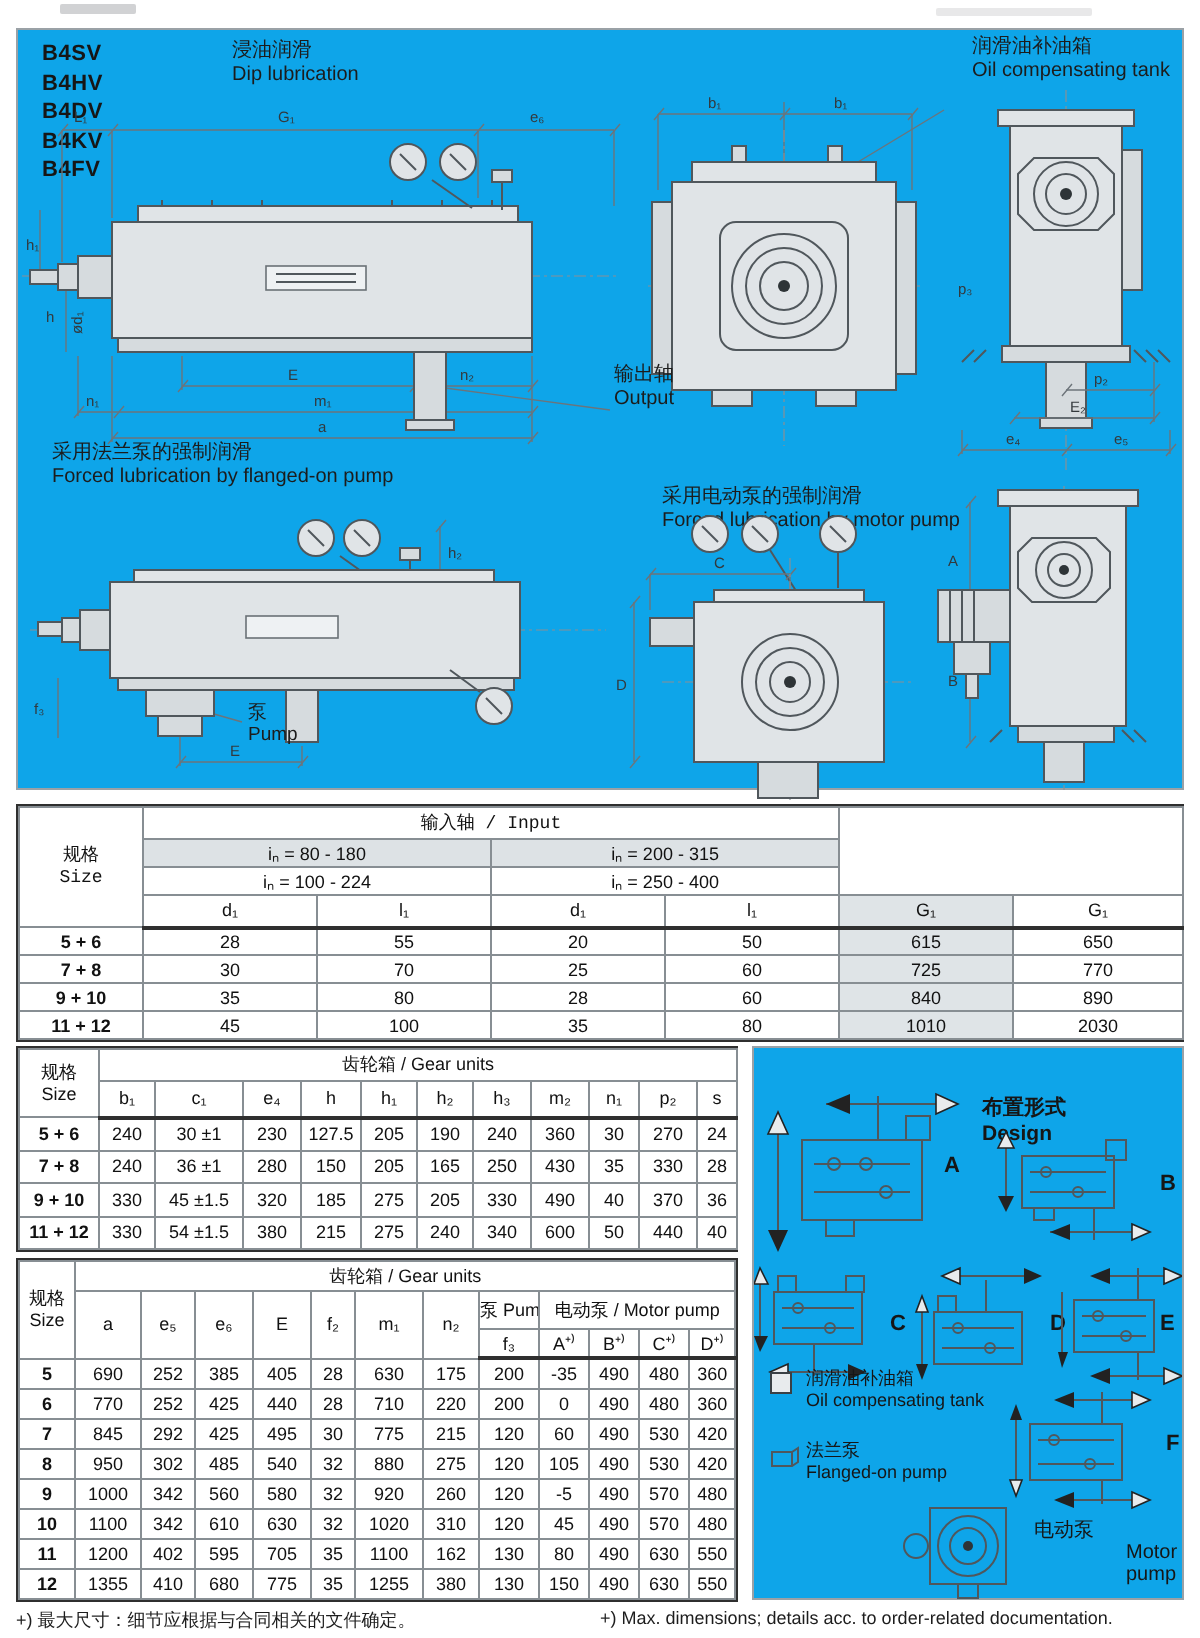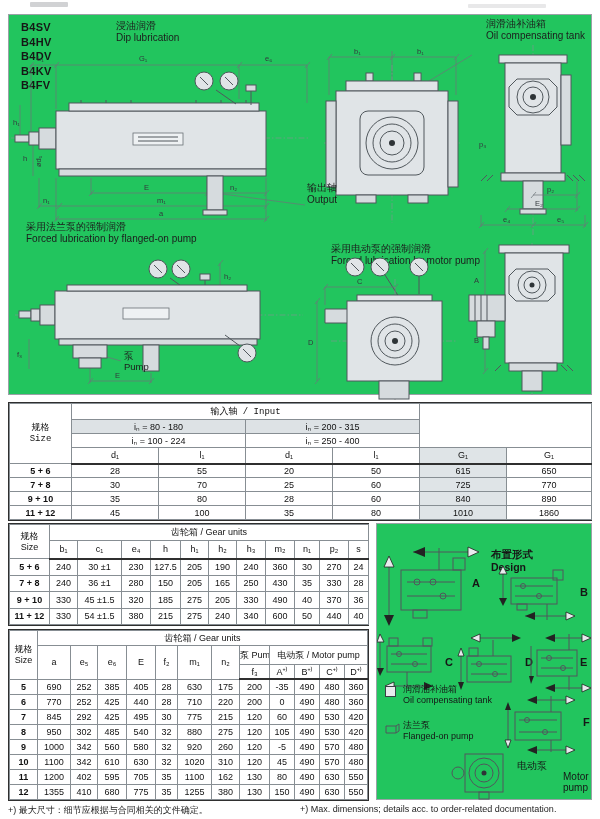--- a/index.html
+++ b/index.html
@@ -4,21 +4,21 @@
 <style>
   * { margin:0; padding:0; box-sizing:border-box; }
   html,body { width:600px; height:819px; }
   body { position:relative; background:#ffffff; font-family:"Liberation Sans", sans-serif; color:#161616; overflow:hidden; }
   .abs { position:absolute; }
 
   
   .smudge { background:rgba(90,95,100,.28); border-radius:1px; }
 
   
-  .panel { background:#22c55e; border:1px solid #9aa1a6; }
+  .panel { background:#0ea5e9; border:1px solid #9aa1a6; }
 
   .cn-label { font-size:10px; line-height:12px; color:#1c1c1c; }
   .en-label { font-size:10px; line-height:12px; color:#1c1c1c; }
   .models div { font-weight:bold; font-size:11px; line-height:14.5px; letter-spacing:.3px; }
 
   
   svg { display:block; }
   .ln   { fill:none; stroke:#50575c; stroke-width:1; }
   .fl   { fill:#e0e4e7; stroke:#50575c; stroke-width:1; }
   .fl2  { fill:#d6dbde; stroke:#50575c; stroke-width:1; }
@@ -372,21 +372,21 @@
           <td class="shaded">840</td>
           <td>890</td>
         </tr>
         <tr>
           <td class="size-cell">11 + 12</td>
           <td>45</td>
           <td>100</td>
           <td>35</td>
           <td>80</td>
           <td class="shaded">1010</td>
-          <td>1860</td>
+          <td>2030</td>
         </tr>
       </tbody>
   </table>
 </div>
 
 <div class="abs tblwrap" style="left:8px; top:523px; width:361px;">
   <table id="table2">
     <colgroup>
       <col style="width:40px">
         <col style="width:28px">

